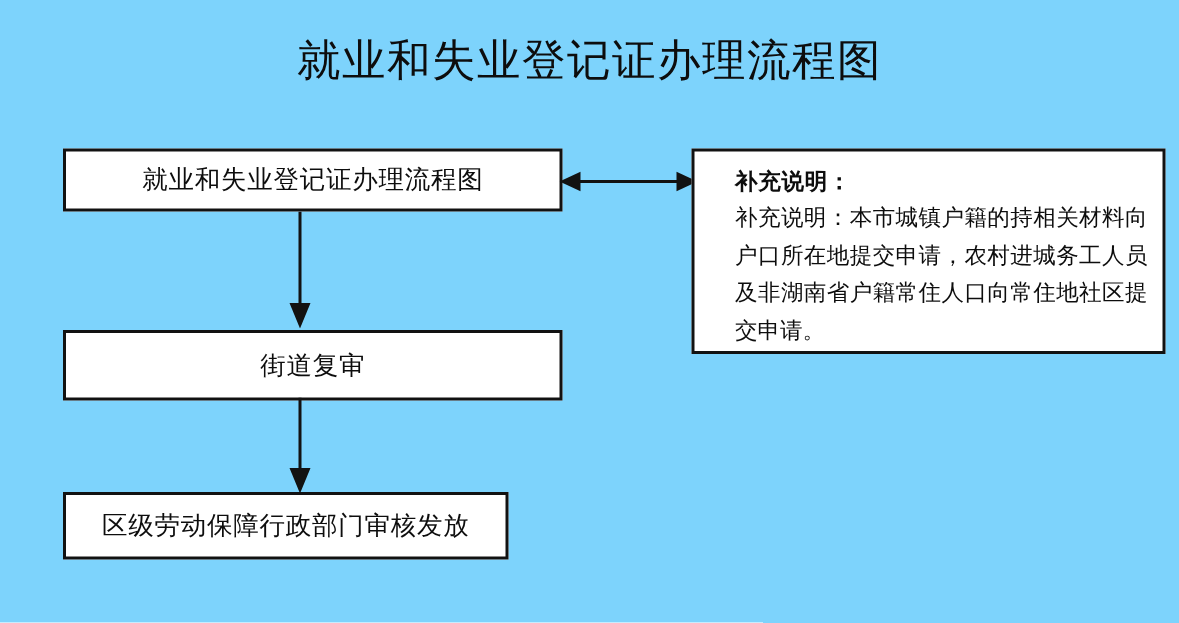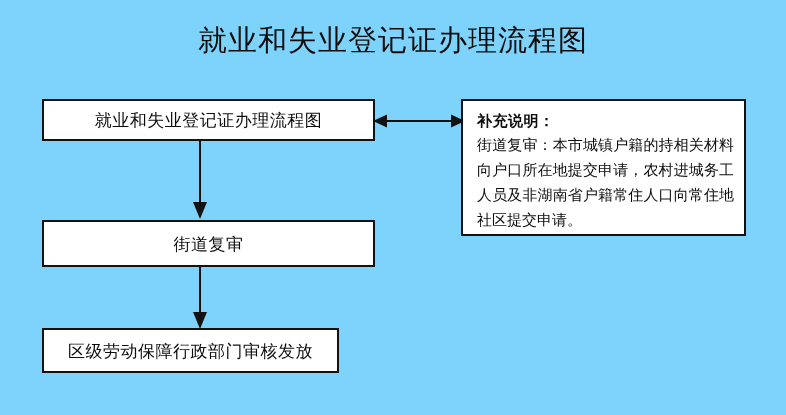--- a/index.html
+++ b/index.html
@@ -53,26 +53,26 @@
 
   #node-apply  { left: 42px;  top: 99px;  width: 333px; height: 42px; }
   #node-review { left: 42px;  top: 220px; width: 333px; height: 47px; }
   #node-issue  { left: 42px;  top: 328px; width: 297px; height: 45px; }
 
   
   #note-panel {
     position: absolute;
     left: 461px;
     top: 99px;
-    width: 285px;
+    width: 316px;
     height: 137px;
     box-sizing: border-box;
     border: 2px solid #121212;
     background: #ffffff;
-    padding: 8px 10px 6px 14px;
+    padding: 8px 10px 6px 27px;
   }
   .note-heading {
     font-size: 15px;
     font-weight: bold;
     line-height: 24px;
     color: #0d0d0d;
     letter-spacing: 0.5px;
   }
   .note-body {
     font-size: 15px;
@@ -121,16 +121,16 @@
   </svg>
 
   <svg class="conn" id="conn-apply-note" viewBox="0 0 92 26" width="92" height="26">
     <line x1="10" y1="13" x2="82" y2="13" stroke="#121212" stroke-width="2"></line>
     <polygon points="0,13 14,6.5 14,19.5" fill="#121212"></polygon>
     <polygon points="92,13 78,6.5 78,19.5" fill="#121212"></polygon>
   </svg>
 
   <div id="note-panel">
     <div class="note-heading">补充说明：</div>
-    <div class="note-body">街道复审：本市城镇户籍的持相关材料向户口所在地提交申请，农村进城务工人员及非湖南省户籍常住人口向常住地社区提交申请。</div>
+    <div class="note-body">补充说明：本市城镇户籍的持相关材料向户口所在地提交申请，农村进城务工人员及非湖南省户籍常住人口向常住地社区提交申请。</div>
   </div>
 
 </div>
 
 </body></html>

